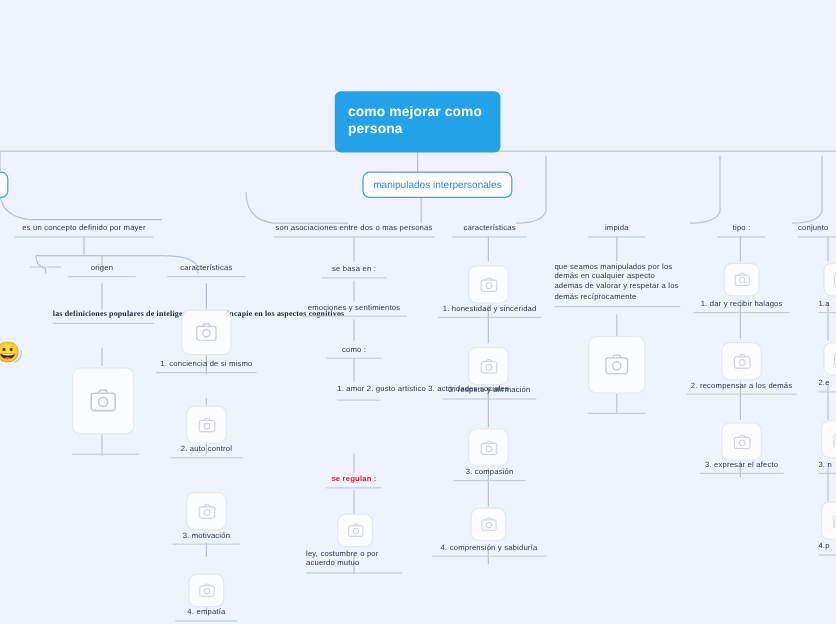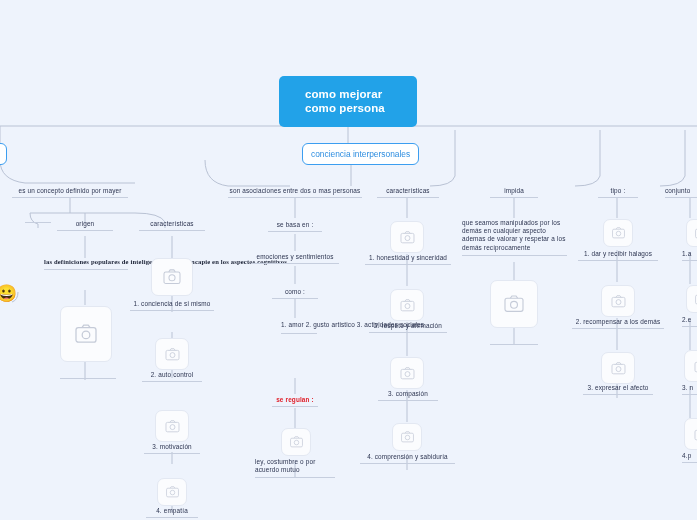--- a/index.html
+++ b/index.html
@@ -11,21 +11,21 @@
   }
   #canvas{position:absolute;inset:0;width:697px;height:520px;}
   svg.edges{position:absolute;left:0;top:0;width:697px;height:520px;pointer-events:none;}
 
   .node{position:absolute;box-sizing:border-box;}
 
   
   .root{
     background:#22a2e8;color:#fff;border-radius:5px;
     font-weight:bold;font-size:11.5px;line-height:13.5px;
-    padding:12px 26px;letter-spacing:.1px;
+    padding:12px 11px;letter-spacing:.1px;
   }
   
   .pill{
     background:#ffffff;border:1.4px solid #3c9ef0;border-radius:6px;
     color:#2f8ee0;font-size:8.4px;text-align:center;
     padding:5px 8px;white-space:nowrap;
   }
   
   .lbl{
     color:#2c3450;font-size:6.4px;text-align:center;
@@ -118,21 +118,21 @@
 
       <path d="M690 197 L690 218"></path>
       <path d="M690 252 L690 284"></path>
       <path d="M690 320 L690 350"></path>
       <path d="M690 386 L690 418"></path>
     </g>
   </svg>
 
   <div class="node root" style="left:279px;top:76px;width:138px;">como mejorar como persona</div>
 
-  <div class="node pill" style="left:302px;top:143px;">conciencia interpersonales</div>
+  <div class="node pill" style="left:302px;top:143px;">manipulados interpersonales</div>
 
   <div class="node pill" style="left:-18px;top:143px;">al</div>
 
   <div class="node lbl" style="left:12px;top:187px;width:116px;">es un concepto definido por mayer</div>
 
   <div class="node lbl stub" style="left:25px;top:222px;"></div>
 
   <div class="node lbl" style="left:57px;top:220px;width:56px;">origen</div>
 
   <div class="node lbl serif" style="left:44px;top:258px;width:84px;border-bottom:1px solid #c6cede;padding-bottom:3px;">las definiciones populares de inteligencia hacen hincapie en los aspectos cognitivos</div>

